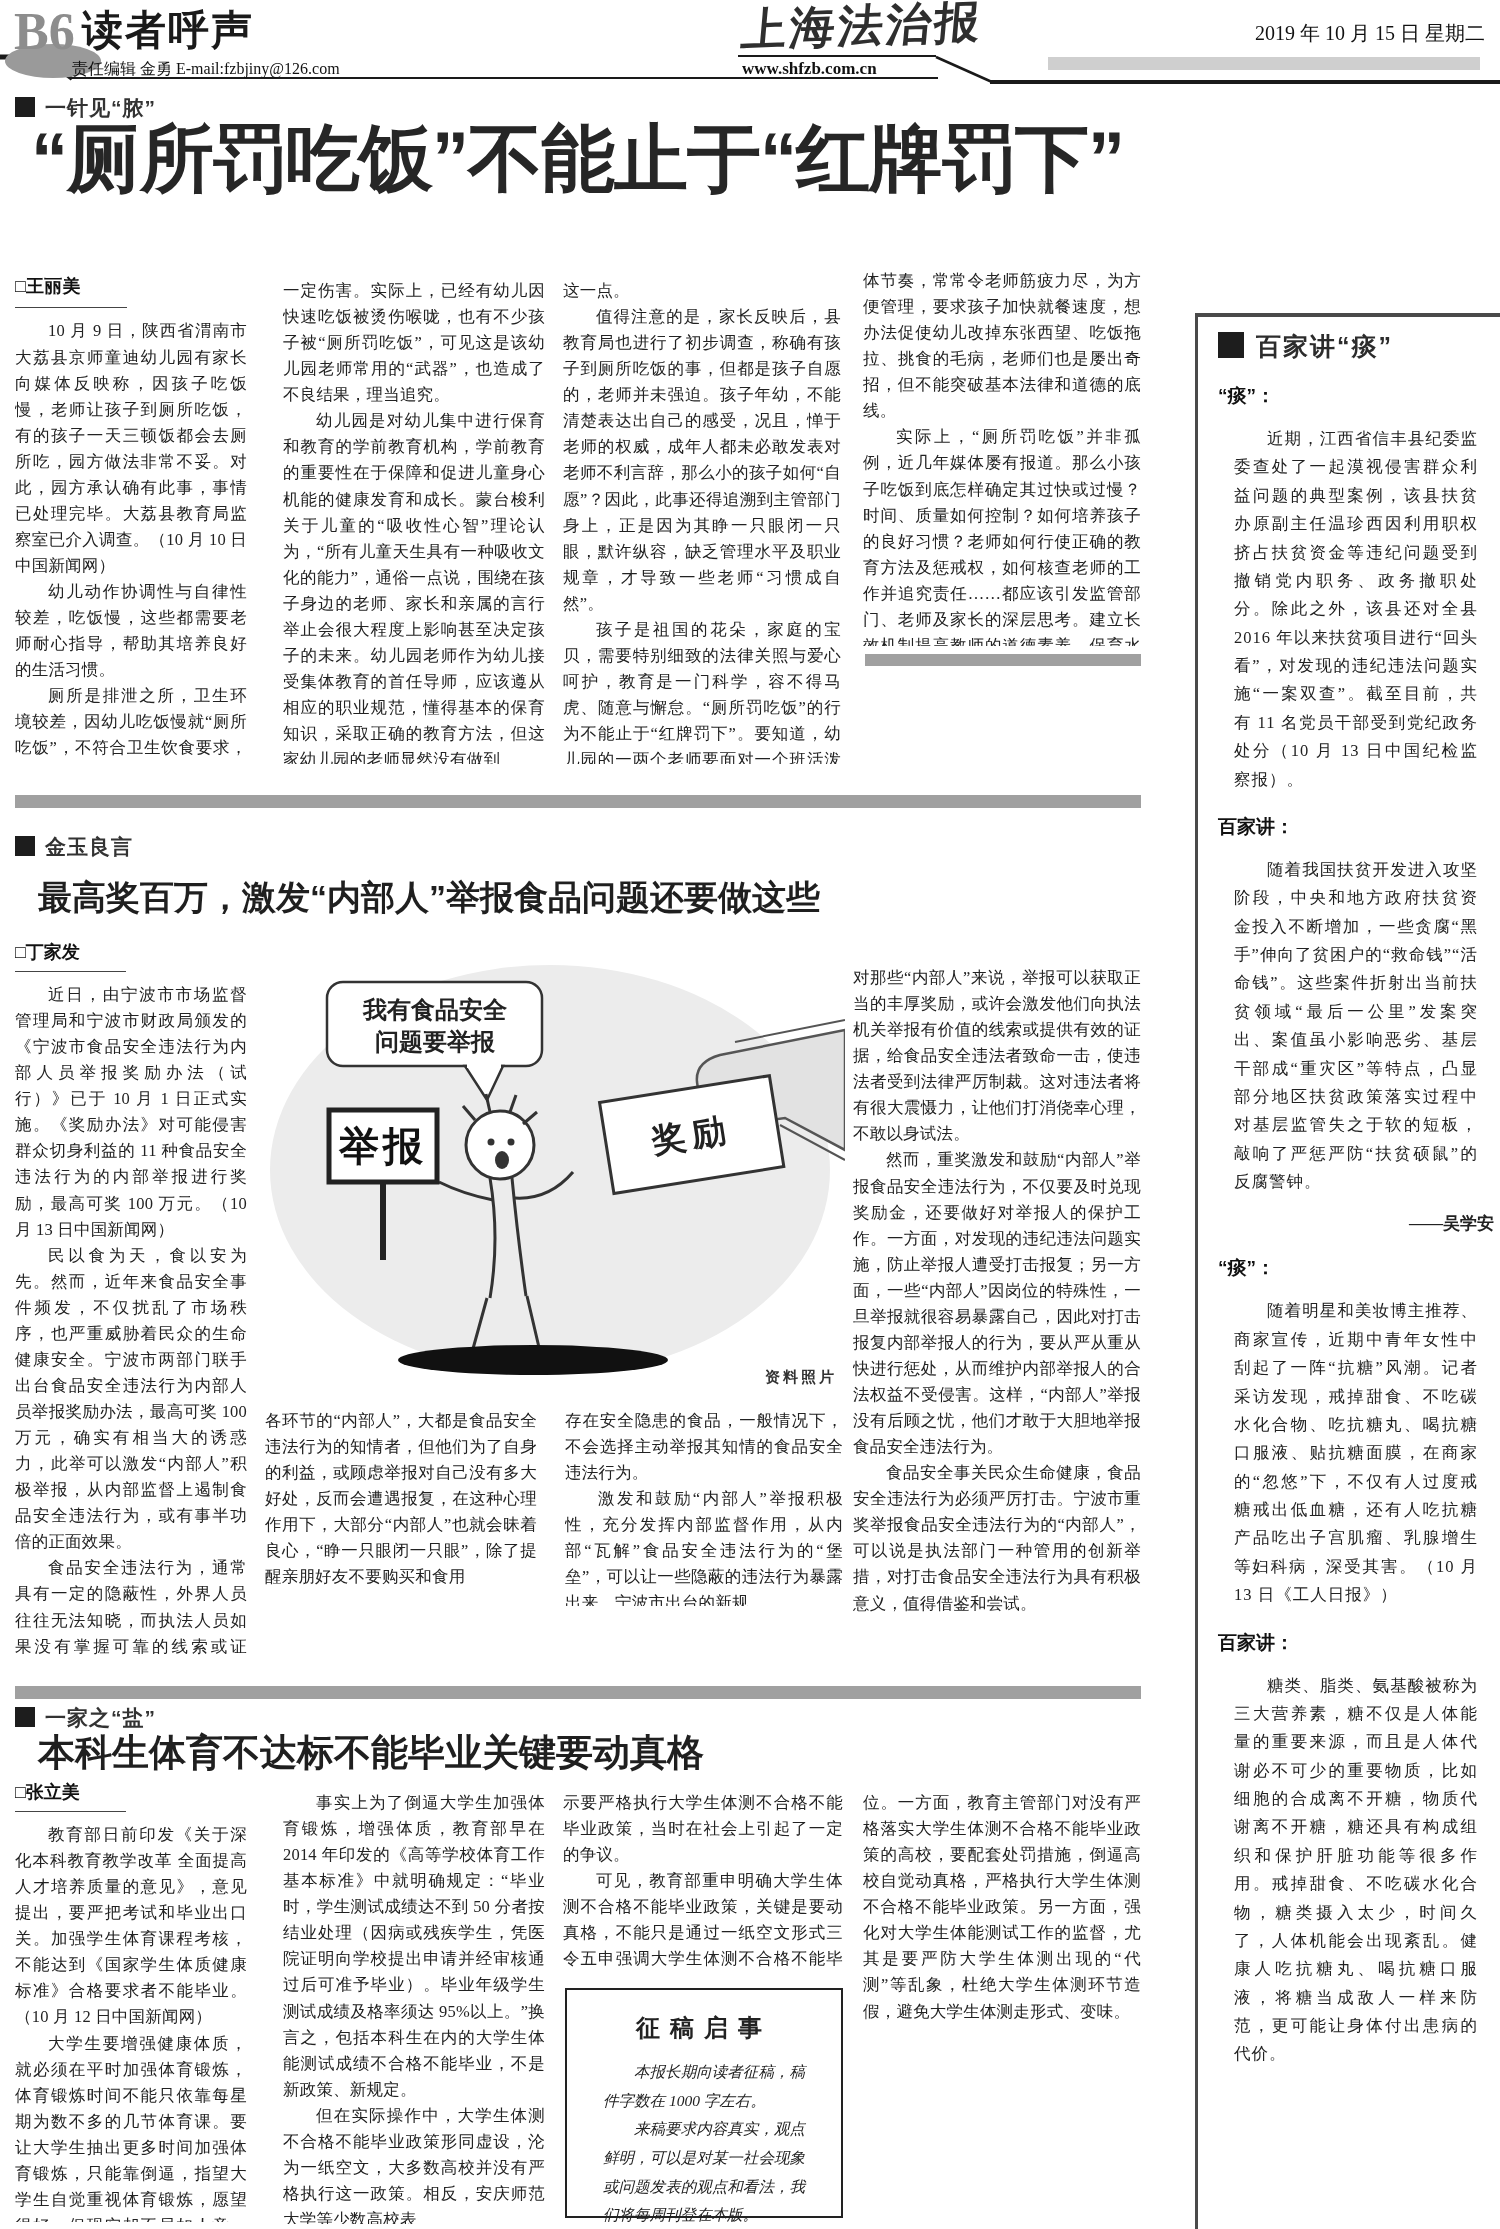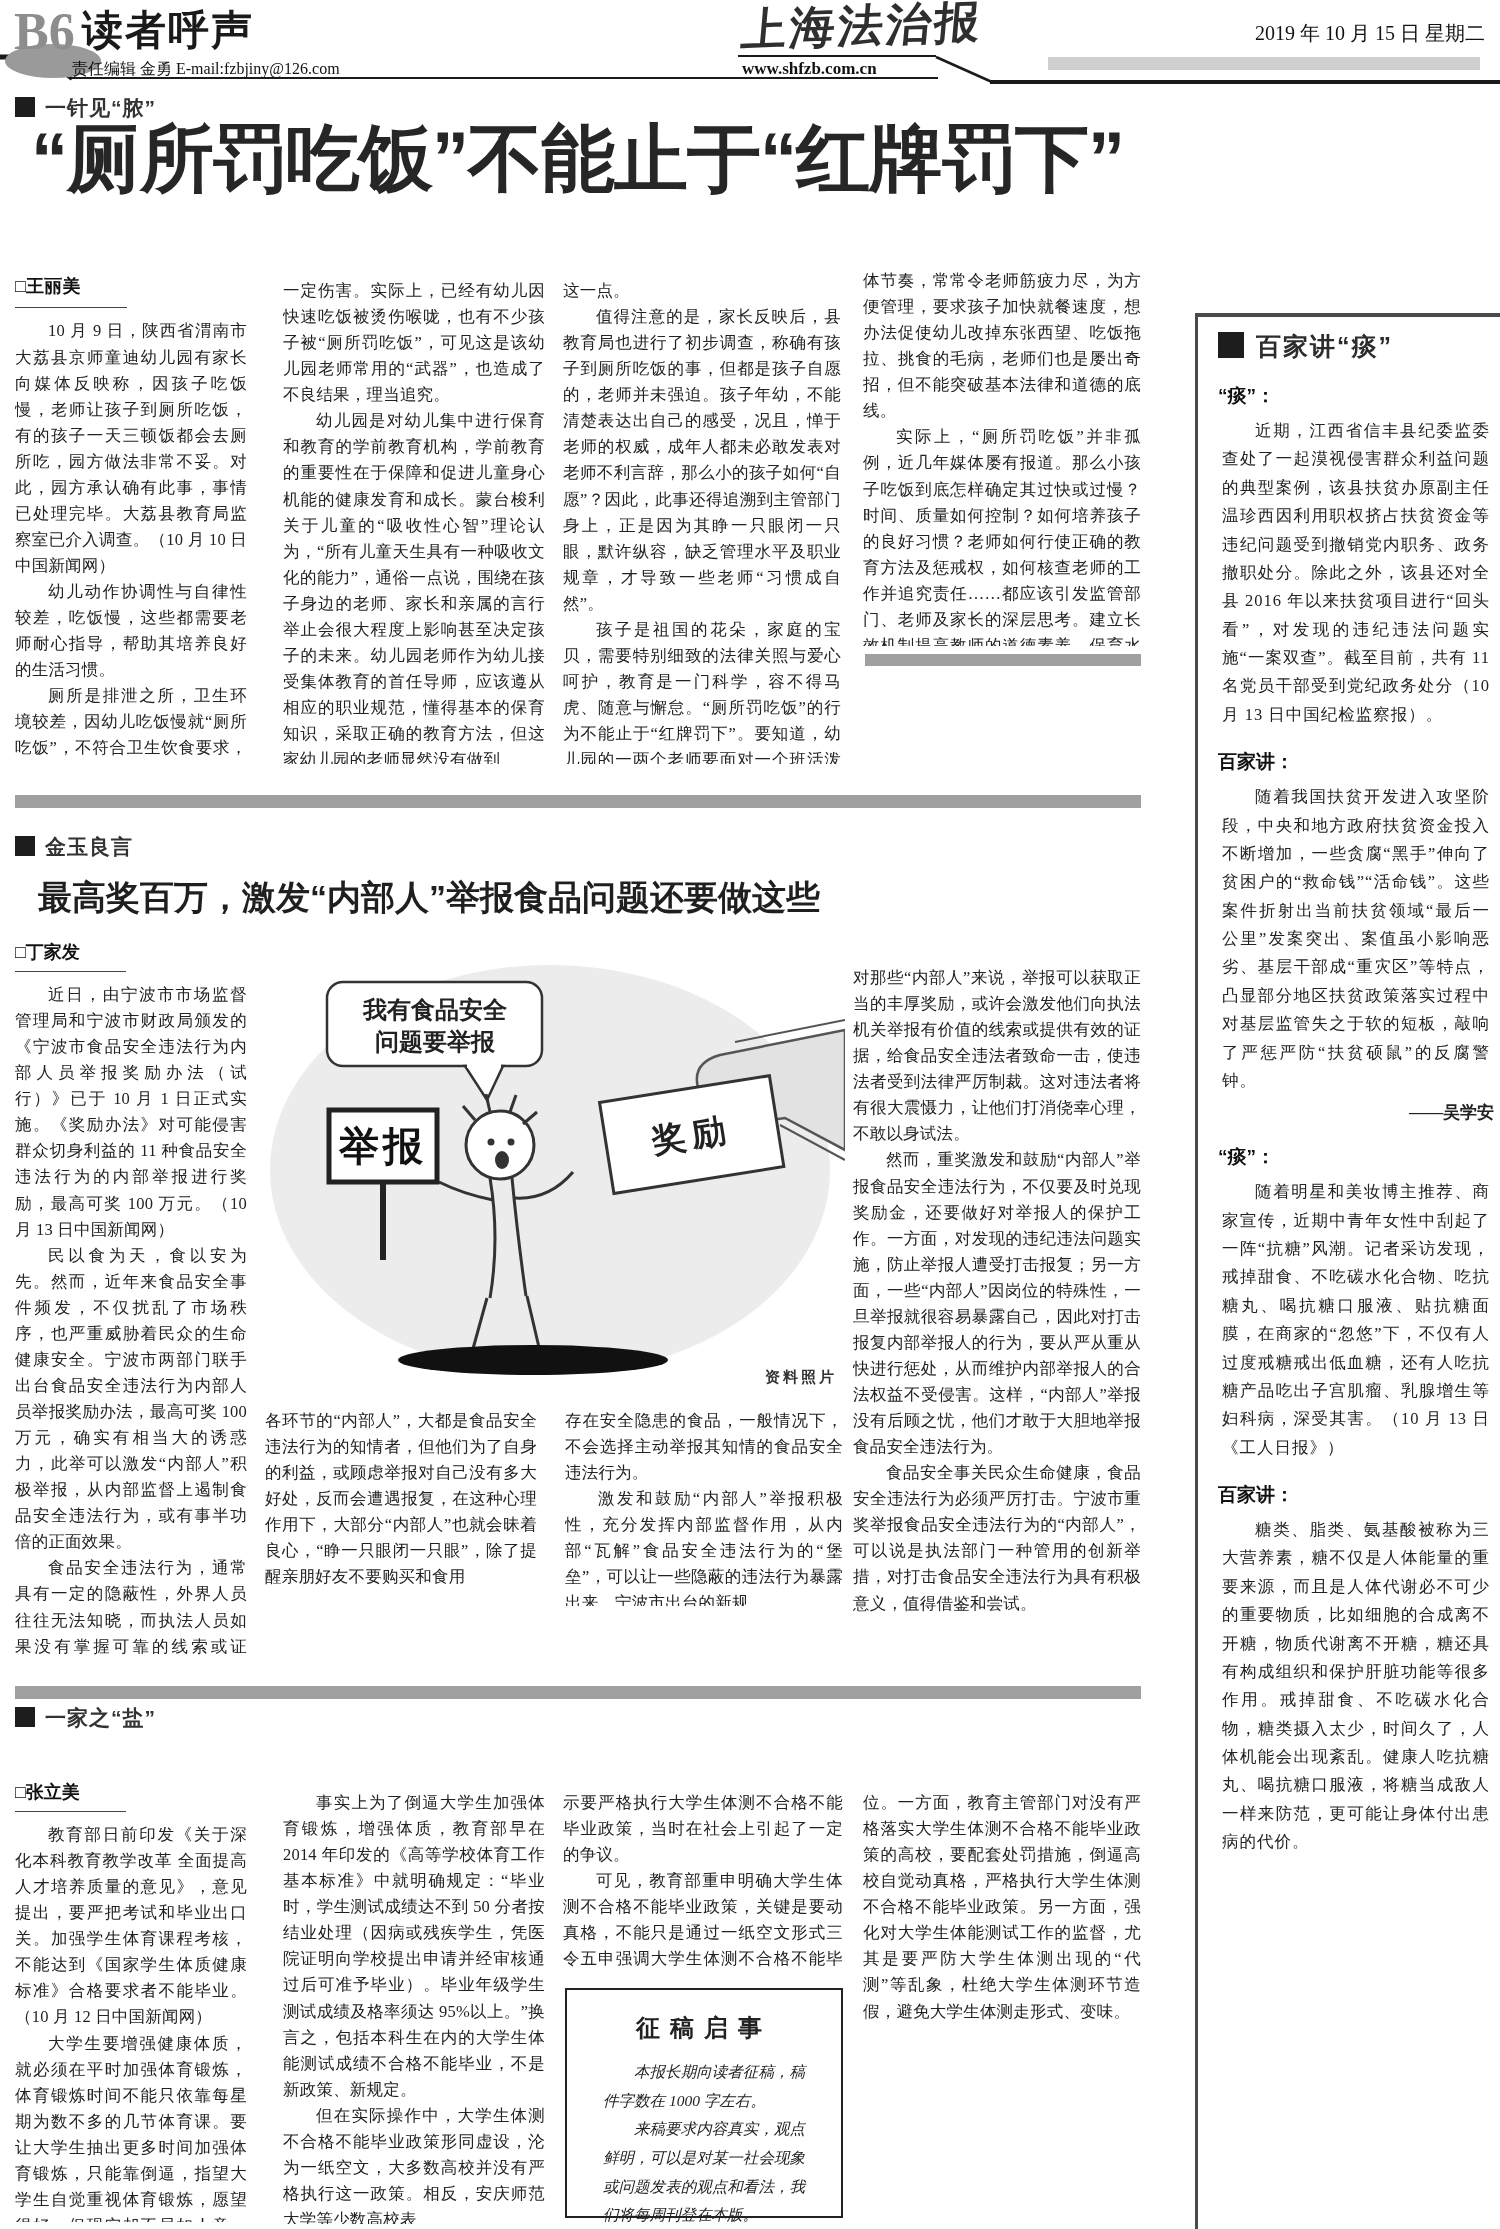--- a/index.html
+++ b/index.html
@@ -33,21 +33,21 @@
   .notice{border:2px solid #222;box-sizing:border-box;padding:16px 36px;}
   .notice-title{text-align:center;font-size:24px;font-weight:bold;letter-spacing:10px;margin:6px 0 14px;}
   .notice p{font-style:italic;font-size:15.5px;line-height:1.85;margin:0;text-indent:2em;text-align:justify;}
   
   .sb-topline{background:#4a4a4a;}
   .sb-leftline{background:#4a4a4a;}
   .sb-header{font-family:"Liberation Sans","DejaVu Sans",sans-serif;font-size:25px;font-weight:bold;color:#2c2c2c;letter-spacing:2px;}
   .sb-header .sq{display:inline-block;width:26px;height:26px;background:#1d1d1d;margin-right:12px;vertical-align:-3px;}
   .sb-label{font-family:"Liberation Sans","DejaVu Sans",sans-serif;font-size:19px;font-weight:bold;color:#111;margin:20px 0 8px;}
   .sb-text{font-size:16.5px;line-height:1.72;letter-spacing:1px;text-align:justify;color:#222;}
-  .sb-text p{margin:4px;text-indent:2em;}
+  .sb-text p{margin:16px;text-indent:2em;}
   .sb-sig{text-align:right;font-weight:bold;font-size:17px;margin:6px 0 2px;}
   
   .cartoon-caption{font-size:15px;font-weight:bold;color:#333;letter-spacing:3px;}
   svg text{font-family:"Liberation Sans","DejaVu Sans",sans-serif;}
 </style>
 </head>
 <body>
 
 <div id="page">
 
@@ -168,20 +168,21 @@
     <p class="cont">对那些“内部人”来说，举报可以获取正当的丰厚奖励，或许会激发他们向执法机关举报有价值的线索或提供有效的证据，给食品安全违法者致命一击，使违法者受到法律严厉制裁。这对违法者将有很大震慑力，让他们打消侥幸心理，不敢以身试法。</p>
     <p>然而，重奖激发和鼓励“内部人”举报食品安全违法行为，不仅要及时兑现奖励金，还要做好对举报人的保护工作。一方面，对发现的违纪违法问题实施，防止举报人遭受打击报复；另一方面，一些“内部人”因岗位的特殊性，一旦举报就很容易暴露自己，因此对打击报复内部举报人的行为，要从严从重从快进行惩处，从而维护内部举报人的合法权益不受侵害。这样，“内部人”举报没有后顾之忧，他们才敢于大胆地举报食品安全违法行为。</p>
     <p>食品安全事关民众生命健康，食品安全违法行为必须严厉打击。宁波市重奖举报食品安全违法行为的“内部人”，可以说是执法部门一种管用的创新举措，对打击食品安全违法行为具有积极意义，值得借鉴和尝试。</p>
   </div>
 
   <div class="abs divider-bar" style="left:15px;top:1686px;width:1126px;height:13px;"></div>
 
   <div class="abs section-tag" style="left:15px;top:1704px;">
     <span class="sq"></span><span>一家之“盐”</span>
   </div>
+  <div class="abs headline-3" style="left:38px;top:1734px;">本科生体育不达标不能毕业关键要动真格</div>
   <div class="abs" style="left:15px;top:1780px;">
     <span class="byline">□张立美</span>
   </div>
 
   <div class="abs colbox" style="left:15px;top:1822px;width:232px;height:400px;">
     <p>教育部日前印发《关于深化本科教育教学改革  全面提高人才培养质量的意见》，意见提出，要严把考试和毕业出口关。加强学生体育课程考核，不能达到《国家学生体质健康标准》合格要求者不能毕业。（10 月 12 日中国新闻网）</p>
     <p>大学生要增强健康体质，就必须在平时加强体育锻炼，体育锻炼时间不能只依靠每星期为数不多的几节体育课。要让大学生抽出更多时间加强体育锻炼，只能靠倒逼，指望大学生自觉重视体育锻炼，愿望很好，但现实却不尽如人意。而本科生体育不达标不能毕业政策显然是最好的倒逼。因为大学生只有加强体育</p>
   </div>
   <div class="abs colbox" style="left:283px;top:1790px;width:262px;height:434px;">
     <p>事实上为了倒逼大学生加强体育锻炼，增强体质，教育部早在 2014 年印发的《高等学校体育工作基本标准》中就明确规定：“毕业时，学生测试成绩达不到 50 分者按结业处理（因病或残疾学生，凭医院证明向学校提出申请并经审核通过后可准予毕业）。毕业年级学生测试成绩及格率须达 95%以上。”换言之，包括本科生在内的大学生体能测试成绩不合格不能毕业，不是新政策、新规定。</p>

